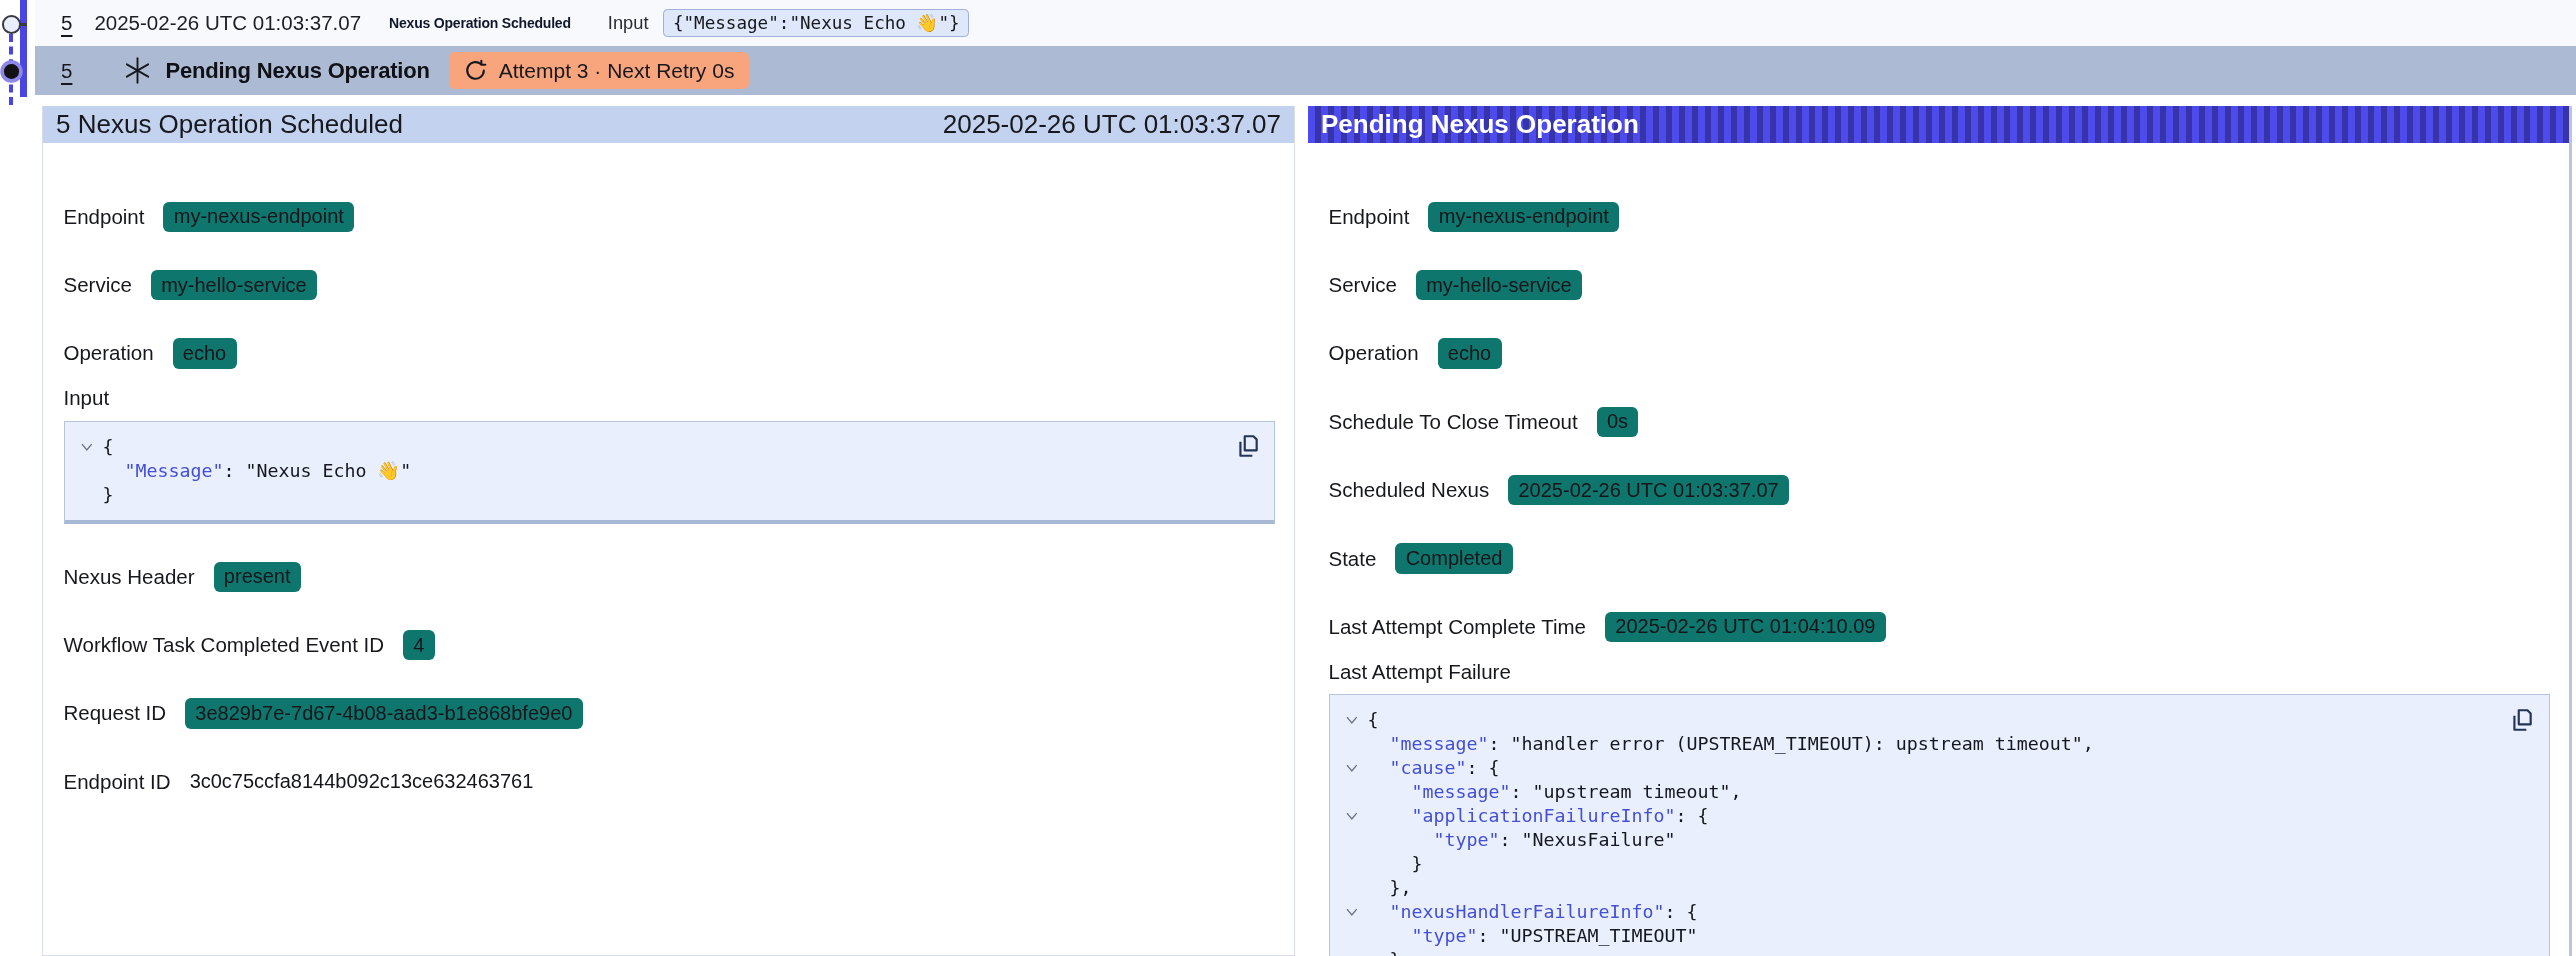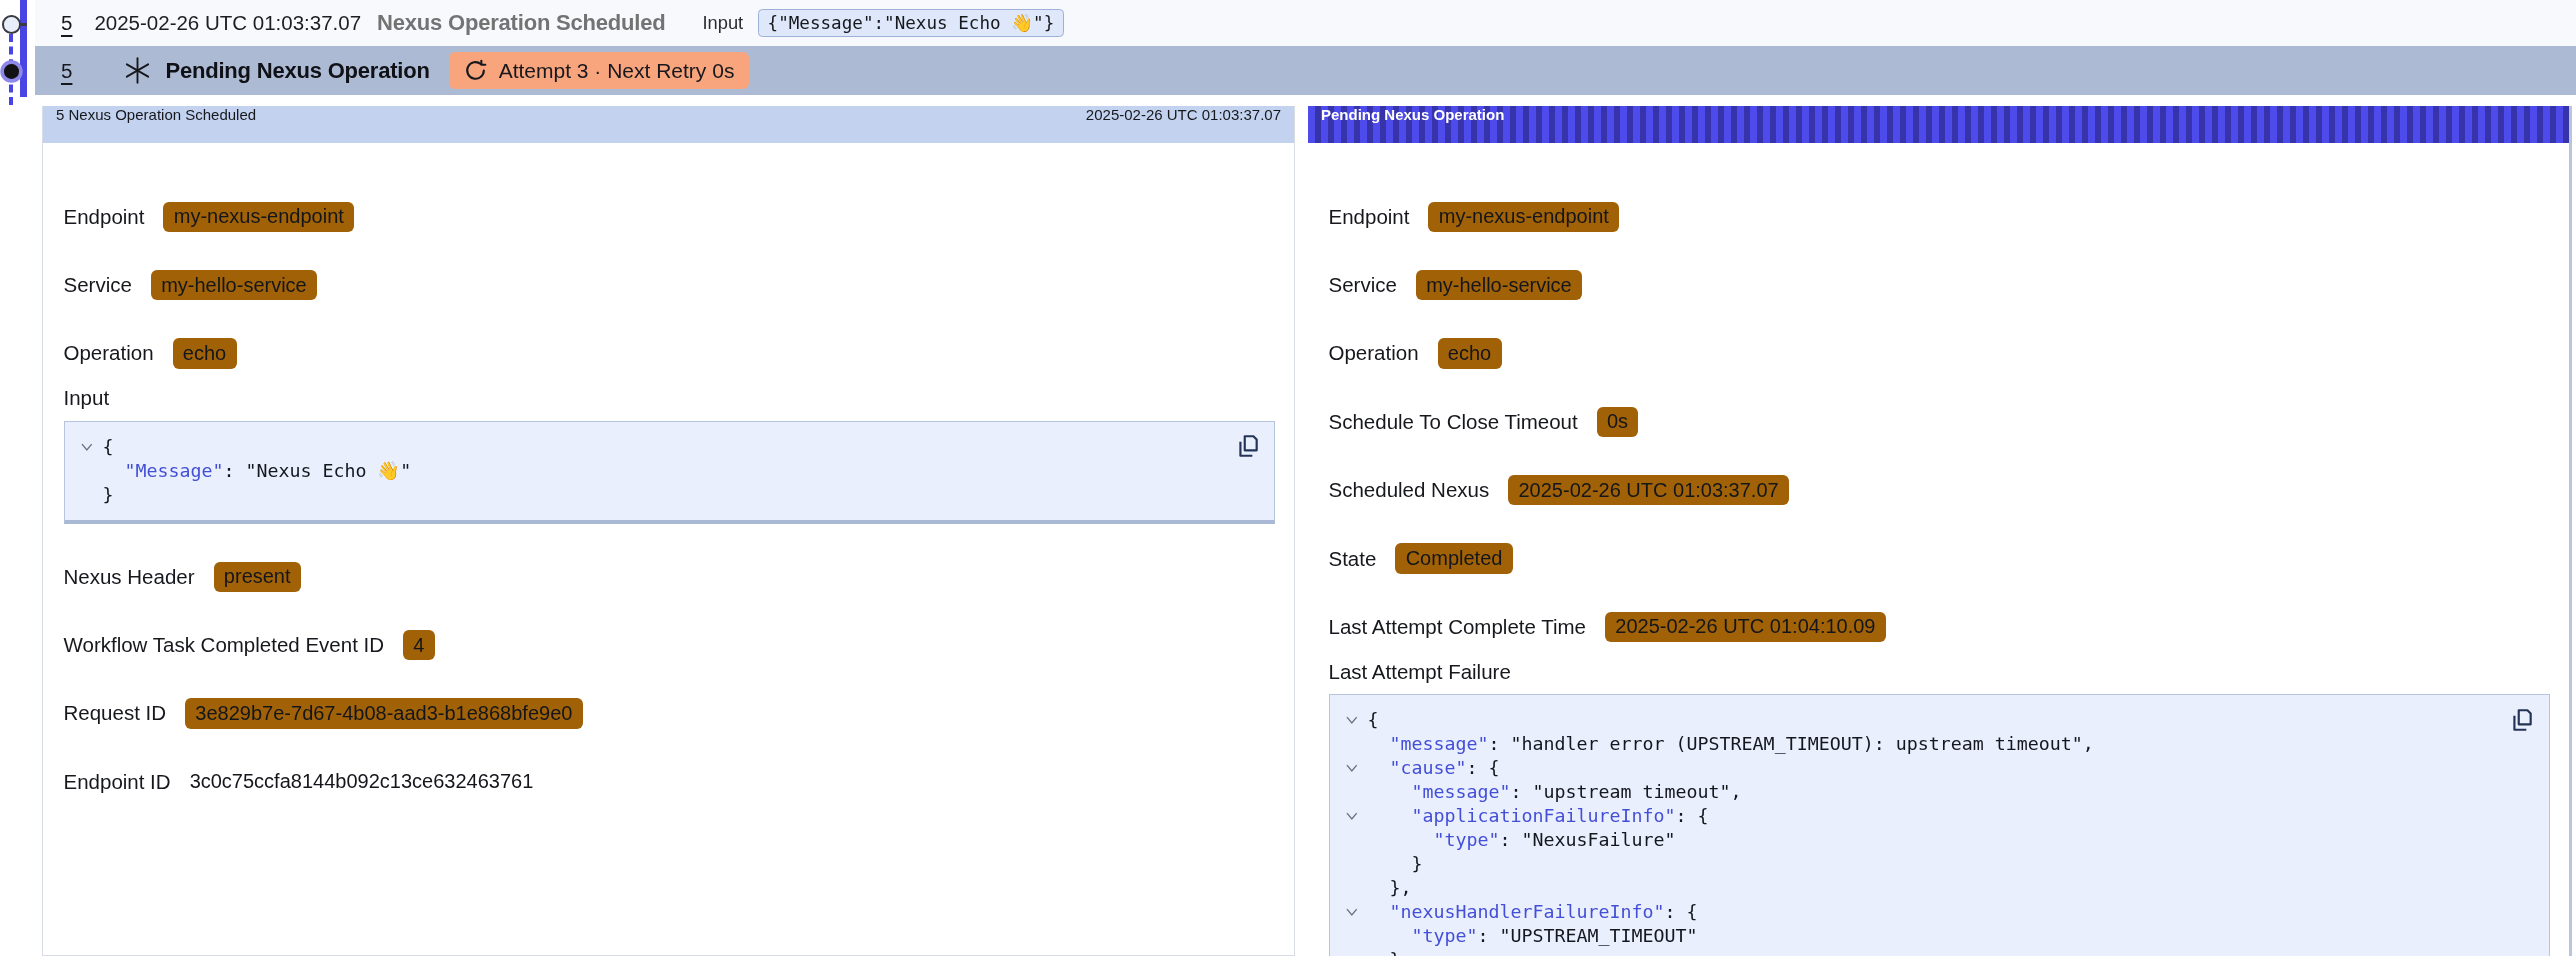--- a/index.html
+++ b/index.html
@@ -14,43 +14,43 @@
     background:#e9eefb;border:2.9px solid #3a3b42;z-index:3;}
   .tl-dot-tick{position:absolute;left:21px;top:23.4px;width:5.9px;height:2.2px;background:#3a3b42;z-index:4;}
   .tl-dot-filled{position:absolute;left:4.4px;top:64px;width:14.6px;height:14.6px;border-radius:50%;
     background:#121215;box-shadow:0 0 0 3.7px #8d88ea;z-index:3;}
   
   .hrow{position:absolute;left:35px;right:0;display:flex;align-items:center;padding-left:26px;box-sizing:border-box;}
   .hrow1{top:0;height:46px;background:#f8f9fd;}
   .hrow2{top:46px;height:49px;background:#adbad3;}
   .evt-id{font-size:20.5px;color:#17181d;text-decoration:underline;text-underline-offset:5.1px;cursor:pointer;}
   .evt-ts{margin-left:22px;font-size:20.5px;color:#1d1e24;}
-  .evt-title{margin-left:16px;font-size:22px;font-weight:700;color:#737373;letter-spacing:-0.2px;}
+  .evt-title{margin-left:28px;font-size:14px;font-weight:700;color:#0f172a;letter-spacing:-0.2px;}
   .evt-input-label{margin-left:37px;font-size:18.3px;color:#2a2b33;}
   .input-preview{margin-left:14.6px;font-family:"DejaVu Sans Mono","Liberation Mono",monospace;
     font-size:17.6px;background:#dee8fa;border:1.5px solid #9fb0d8;border-radius:4.4px;padding:2.9px 8.8px;color:#17181d;}
   .spin-icon{margin-left:51px;width:29px;height:29px;flex:none;}
   .pending-title{margin-left:13px;font-size:22px;font-weight:700;color:#101116;letter-spacing:-0.2px;}
   .retry-badge{margin-left:19px;display:flex;align-items:center;gap:10.3px;background:#f8a47c;
     border-radius:5.9px;padding:5.9px 14.6px;font-size:21px;color:#17181d;}
   .retry-badge svg{flex:none;}
   
   .panels{position:absolute;top:106px;left:42px;right:4.4px;bottom:0;display:flex;gap:13px;}
   .panel{background:#ffffff;box-sizing:border-box;}
   .panel-left{width:1253px;flex:none;border:0.7px solid #d8dce6;border-top:none;}
   .panel-right{flex:1;border-right:3.7px solid #b9c5da;}
-  .panel-header{height:37px;display:flex;align-items:flex-start;justify-content:space-between;
-    padding:0 13px;font-size:15px;font-weight:500;color:#17181d;background:#c3d3ef;}
+  .panel-header{height:37px;display:flex;align-items:center;justify-content:space-between;
+    padding:0 13px;font-size:26px;font-weight:500;color:#17181d;background:#c3d3ef;}
   .panel-header.striped{
     background:repeating-linear-gradient(90deg,#4e4bec 0px,#4e4bec 6.6px,#3733ab 6.6px,#3733ab 13px);
     color:#ffffff;font-weight:600;justify-content:flex-start;}
   .panel-body{padding:20.5px 19px 0 20.5px;}
   .field-row{display:flex;align-items:center;gap:19px;margin-bottom:17.6px;font-size:20.5px;color:#17181d;min-height:30px;margin-top:38px;}
   .field-label{flex:none;}
-  .field-badge{background:#a16207;border-radius:5.9px;padding:3.7px 10.3px;font-size:20px;color:#15161b;}
+  .field-badge{background:#0f766e;border-radius:5.9px;padding:3.7px 10.3px;font-size:20px;color:#15161b;}
   .field-link{font-size:20px;color:#15161b;text-underline-offset:4.4px;cursor:pointer;}
   .section-label{font-size:20.5px;color:#17181d;margin:4.4px 0 10.3px 0;}
   
   .code-block{position:relative;background:#e9effc;border:1.5px solid #b7c4dd;border-bottom:4.4px solid #a9b8d4;
     padding:13px 51px 13px 5.9px;margin-bottom:19px;box-sizing:border-box;}
   .code-line{display:flex;font-family:"DejaVu Sans Mono","Liberation Mono",monospace;
     font-size:18.3px;line-height:24px;color:#15171f;white-space:pre;}
   .code-gutter{width:32px;flex:none;display:flex;align-items:center;justify-content:center;}
   .tok-key{color:#444fd8;}
   .tok-plain{color:#15171f;}

